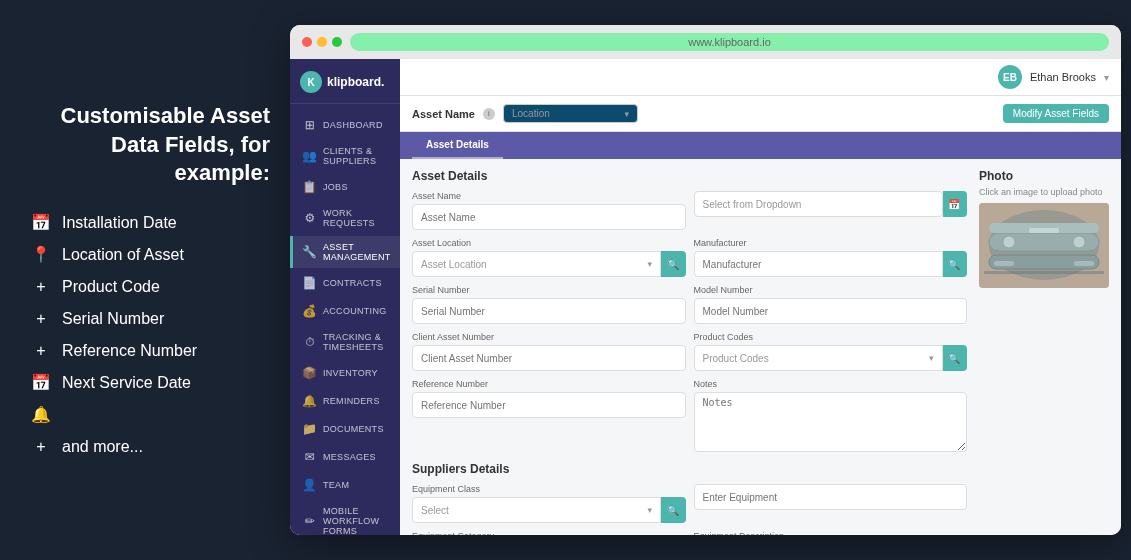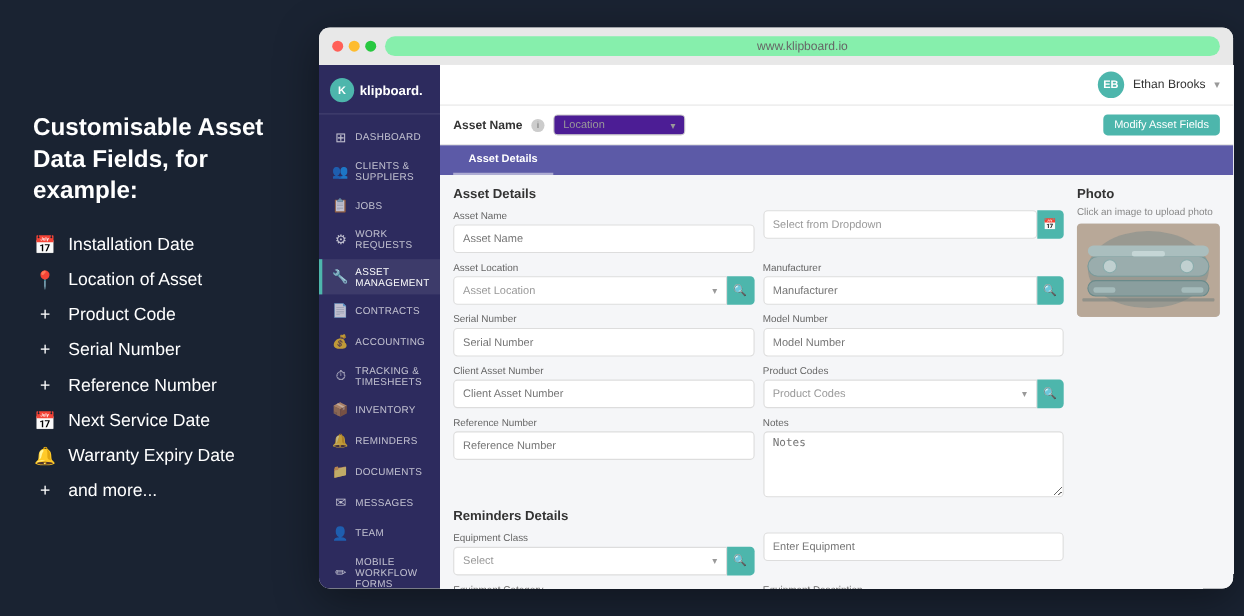--- a/index.html
+++ b/index.html
@@ -21,20 +21,21 @@
       color: white;
       flex-shrink: 0;
     }
 
     .left-panel h1 {
       font-size: 22px;
       font-weight: 700;
       color: white;
       line-height: 1.3;
       margin-bottom: 24px;
+      text-align: right;
     }
 
     .feature-list {
       list-style: none;
       display: flex;
       flex-direction: column;
       gap: 10px;
     }
 
     .feature-list li {
@@ -241,27 +242,27 @@
     .asset-name-label {
       font-size: 11px;
       font-weight: 600;
       color: #333;
       display: flex;
       align-items: center;
       gap: 4px;
     }
 
     .asset-select {
-      width: 120px;
+      width: 135px;
       border: 1px solid #ccc;
       border-radius: 4px;
       padding: 3px 8px;
       font-size: 10px;
       color: #666;
-      background: #4c1d95;
+      background: #0c4a6e;
       display: flex;
       align-items: center;
       justify-content: space-between;
       gap: 40px;
     }
 
     .modify-btn {
       background: #4db6ac;
       color: white;
       border: none;
@@ -457,21 +458,20 @@
       <li>
         <span class="feature-icon">+</span>
         <span>Reference Number</span>
       </li>
       <li>
         <span class="feature-icon">📅</span>
         <span>Next Service Date</span>
       </li>
       <li>
         <span class="feature-icon">🔔</span>
-        <span>Warranty Expiry Date</span>
       </li>
       <li>
         <span class="feature-icon">+</span>
         <span>and more...</span>
       </li>
     </ul>
 </div>
 
 <div class="browser-window">
 
@@ -650,21 +650,21 @@
               <input type="text" class="form-input" placeholder="Reference Number" style="">
             </div>
 
             <div class="form-group">
               <label class="form-label">Notes</label>
               <textarea class="notes-area" placeholder="Notes" style=""></textarea>
             </div>
           </div>
 
           <div style="margin-top:10px;">
-            <div class="section-title">Reminders Details</div>
+            <div class="section-title">Suppliers Details</div>
             <div class="eq-grid">
 
               <div class="form-group">
                 <label class="form-label">Equipment Class</label>
                 <div class="form-input-with-btn">
                   <div class="form-select" style="flex:1;border-radius:4px 0 0 4px;">
                     <span style="color:#999;font-size:10px;">Select</span>
                     <span style="font-size:9px;color:#999;">▾</span>
                   </div>
                   <button class="input-addon-btn">🔍</button>

